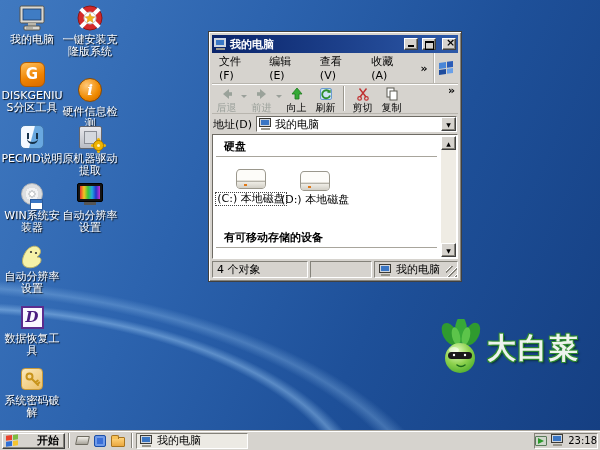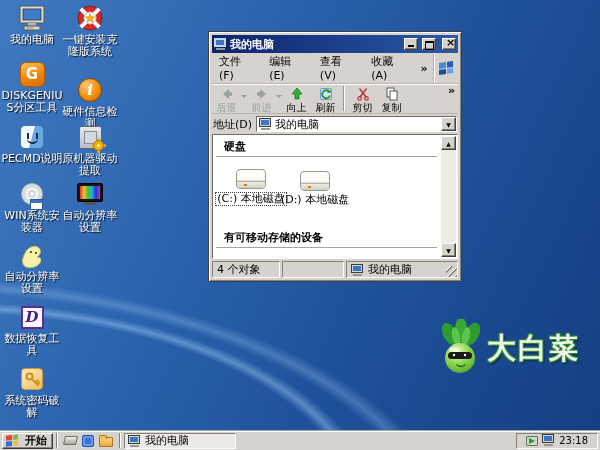--- a/index.html
+++ b/index.html
@@ -119,47 +119,47 @@
   .flabel { margin-top:3px; font-size:11px; line-height:12px; text-align:center; white-space:nowrap; }
   .flabel.selected { border:1px dotted #444; padding:0 1px; }
   .hdd { width:30px; height:20px; border:1px solid #9a978c; border-radius:4px/5px; position:relative;
          background:linear-gradient(#fdfcf9 0 55%,#e3e0d8 55%); }
   .hdd::before { content:""; position:absolute; left:0; right:0; bottom:0; height:6px; border-top:1px solid #b5b2a8;
                  background:linear-gradient(#efede6,#d2cfc6); border-radius:0 0 3px 3px; }
   .hdd::after { content:""; position:absolute; left:7px; bottom:2px; width:3px; height:2px; background:#e07818; }
 
   .statusbar { flex:0 0 17px; display:flex; gap:2px; padding-top:2px; }
   .spanel { border:1px solid; border-color:#84827a #fff #fff #84827a; display:flex; align-items:center; padding:0 4px; }
-  .sp1 { width:68px;text-align:center; } .sp2 { width:62px; } .sp3 { flex:1; gap:4px; position:relative; }
+  .sp1 { width:96px;text-align:center; } .sp2 { width:62px; } .sp3 { flex:1; gap:4px; position:relative; }
   .grip { position:absolute; right:0; bottom:0; width:11px; height:11px;
           background:repeating-linear-gradient(135deg, transparent 0 3px, #fff 3px 4px, #84827a 4px 5px); }
 
   
   .mini-pc { width:13px; height:12px; position:relative; display:inline-block; flex:0 0 13px; }
   .mini-pc .scr { position:absolute; left:0; top:0; width:12px; height:9px; background:#cfd5dc; border:1px solid #3c3a34; }
   .mini-pc .scr::after { content:""; position:absolute; inset:1px; background:#3a76c4; }
   .mini-pc .base { position:absolute; left:2px; bottom:0; width:9px; height:2px; background:#9a978c; }
   .mini-pc.onblue .scr { border-color:#cdd6e8; }
 
   
   .taskbar { position:absolute; left:0; right:0; bottom:0; height:20px; background:#d6d3ce;
              border-top:1px solid #aaa69e; box-shadow:inset 0 1px 0 #fff; display:flex; align-items:center; padding:0 2px; gap:3px; }
-  .startbtn { height:16px; display:flex; align-items:center; gap:7px; padding:0 5px 0 3px; font-weight:bold;
+  .startbtn { height:16px; display:flex; align-items:center; gap:19px; padding:0 5px 0 3px; font-weight:bold;
               background:#d6d3ce; border:1px solid; border-color:#fff #404040 #404040 #fff; box-shadow:inset -1px -1px 0 #84827a; }
   .sflag { width:12px; height:11px; display:grid; grid-template:1fr 1fr / 1fr 1fr; gap:1px; transform:skewY(-6deg); }
   .sflag i { display:block; } .sf1{background:#e8432e;} .sf2{background:#7dbb42;} .sf3{background:#2f6fd6;} .sf4{background:#f4c430;}
   .tbsep { width:0; height:15px; border-left:1px solid #84827a; border-right:1px solid #fff; }
   .ql { display:flex; align-items:center; gap:5px; padding:0 3px; }
   .ql-desk { width:13px; height:9px; background:linear-gradient(#f2f0ea,#a8a49a); border:1px solid #6e6b60; transform:skewX(-12deg); border-radius:1px; }
   .ql-blue { width:12px; height:12px; background:#3a6fd8; border:1px solid #1c4fa8; border-radius:2px; box-shadow:inset 0 0 0 2px #6f9ae8; }
   .ql-folder { width:14px; height:10px; background:linear-gradient(#ffd37a,#eba83f); border:1px solid #a8741f; border-radius:1px; position:relative; margin-top:2px; }
   .ql-folder::before { content:""; position:absolute; top:-3px; left:-1px; width:6px; height:3px; background:#f7c258; border:1px solid #a8741f; border-bottom:none; border-radius:2px 2px 0 0; }
   .taskbtn { width:112px; height:16px; display:flex; align-items:center; gap:4px; padding:0 3px;
              background:#eceae4; border:1px solid; border-color:#84827a #fff #fff #84827a; }
-  .tray { margin-left:auto; height:16px; display:flex; align-items:center; gap:4px; padding:0 9px;
+  .tray { margin-left:auto; height:16px; display:flex; align-items:center; gap:4px; padding:0 0;
           border:1px solid; border-color:#84827a #fff #fff #84827a; }
   .tr-green { width:12px; height:10px; background:#cfd8cc; border:1px solid #5a7a5a; border-radius:1px; position:relative; }
   .tr-green::after { content:""; position:absolute; left:2px; top:1px; width:0; height:0; border:3px solid transparent; border-left:6px solid #2a9a2a; }
   .clock { font-size:10px; white-space:nowrap; }
 </style>
 </head>
 <body>
 
 <div class="desktop">
 

